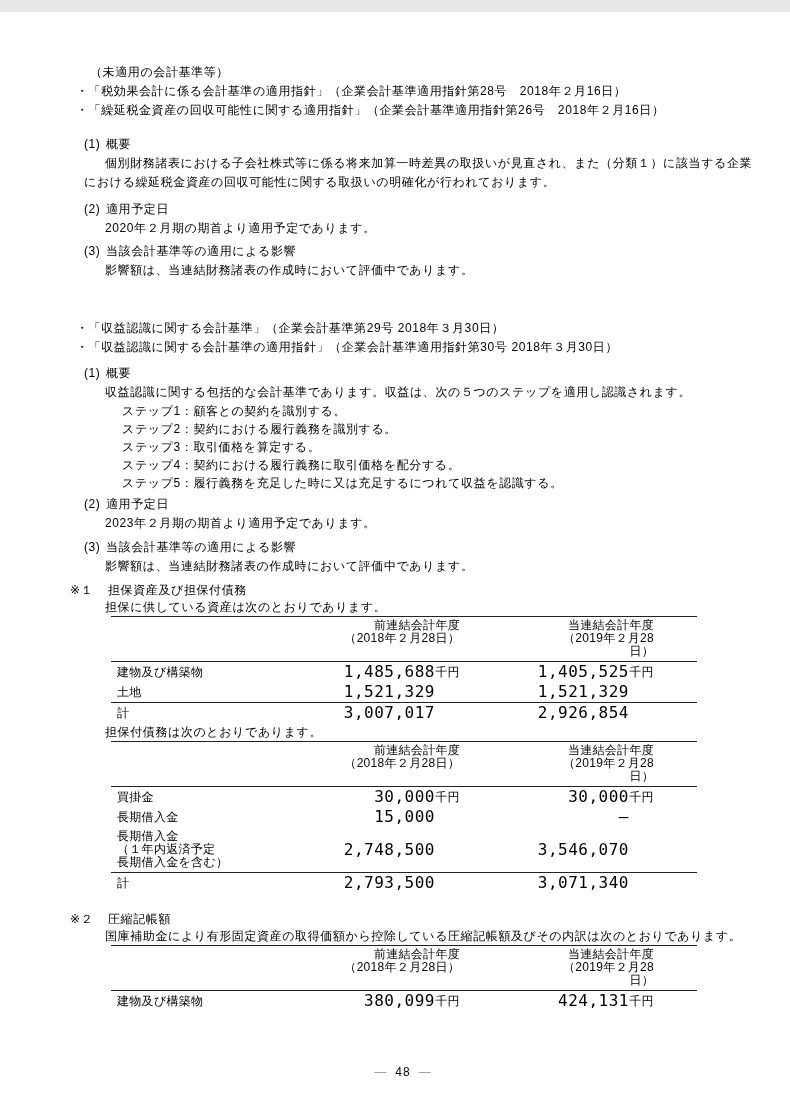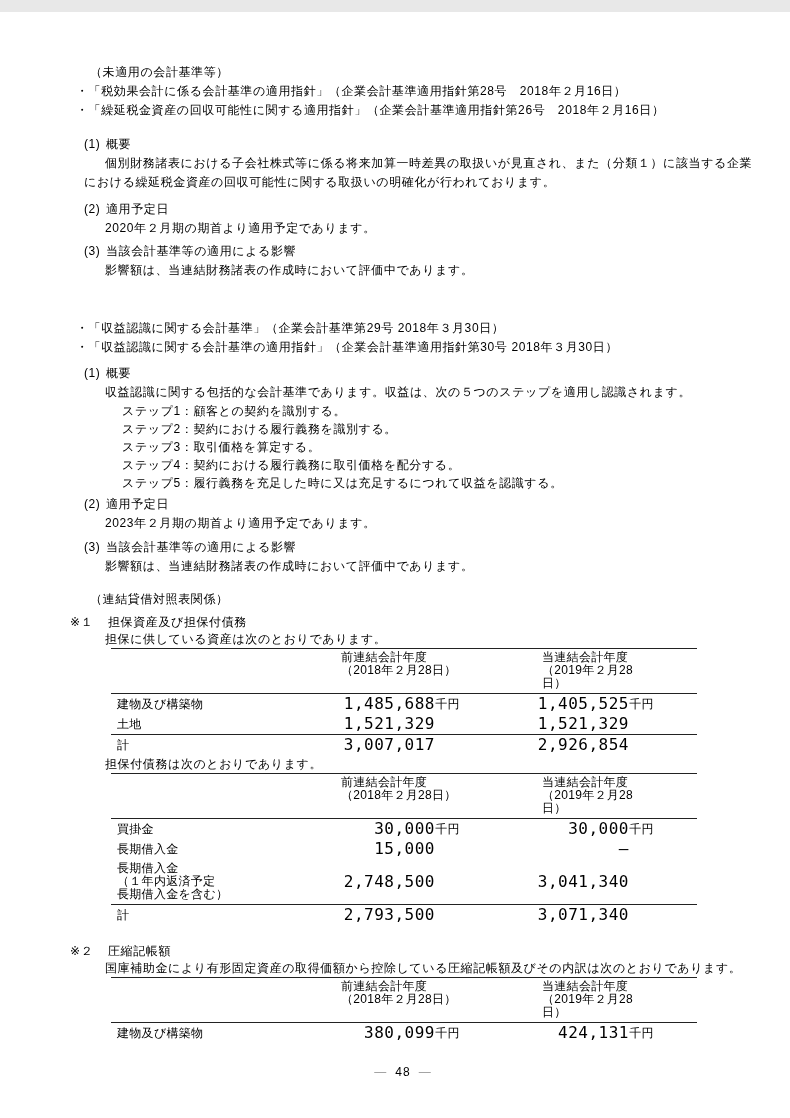--- a/index.html
+++ b/index.html
@@ -25,21 +25,21 @@
   .sec-heading{margin-top:15px;margin-left:14px;line-height:17px}
   .note-title-row{display:flex;line-height:17px}
   .note-title-row .marker{width:38px;margin-left:-6px;flex:none}
   .intro{margin-left:29px;line-height:17px;white-space:nowrap}
   .intro.tight{margin-top:1px}
 
   
   .fin-table{width:586px;margin-left:35px;border-top:1px solid #222;letter-spacing:0.3px}
   .t-head{display:flex;border-bottom:1px solid #222;padding:2px 0 3px}
   .t-hlabel{width:230px;flex:none}
-  .t-hcol{line-height:13px;text-align:left;flex:none}
+  .t-hcol{line-height:13px;text-align:right;flex:none}
   .t-hcol.c1{width:165px;padding-right:46px;box-sizing:border-box}
   .t-hcol.c2{width:191px;padding-right:43px;padding-left:36px;box-sizing:border-box}
   .t-row{display:flex}
   .t-row.total{border-top:1px solid #222}
   .t-lab{width:230px;flex:none;padding:3px 0 3px 6px;line-height:14px;box-sizing:border-box;white-space:pre-line}
   .t-lab.multi{line-height:13px}
   .t-val{display:flex;justify-content:flex-end;align-items:center;box-sizing:border-box;line-height:14px;padding:3px 46px 3px 0;flex:none}
   .t-val.c1{width:165px}
   .t-val.c2{width:191px;padding-right:43px}
   .t-val .n{font-family:"DejaVu Sans Mono","Liberation Mono",monospace;font-size:16px;letter-spacing:0.5px}
@@ -108,21 +108,20 @@
   </div>
 
   <div class="item mt5">
     <div class="item-title">
       <span class="lbl">(3)</span>
       <span>当該会計基準等の適用による影響</span>
     </div>
     <div class="body-line">影響額は、当連結財務諸表の作成時において評価中であります。</div>
   </div>
 
-  <div class="sec-heading">（連結貸借対照表関係）</div>
 
   <div class="note-title-row mt6">
     <span class="marker">※１</span>
     <span>担保資産及び担保付債務</span>
   </div>
   <div class="intro">担保に供している資産は次のとおりであります。</div>
 
   <div class="fin-table">
     <div class="t-head">
       <div class="t-hlabel"></div>
@@ -208,21 +207,21 @@
     </div>
     <div class="t-row">
       <div class="t-lab multi">長期借入金
 （１年内返済予定
 長期借入金を含む）</div>
       <div class="t-val c1">
           <span class="n">2,748,500</span>
           <span class="u"></span>
         </div>
       <div class="t-val c2">
-          <span class="n">3,041,340</span>
+          <span class="n">3,546,070</span>
           <span class="u"></span>
         </div>
     </div>
     <div class="t-row total">
       <div class="t-lab">計</div>
       <div class="t-val c1">
           <span class="n">2,793,500</span>
           <span class="u"></span>
         </div>
       <div class="t-val c2">

